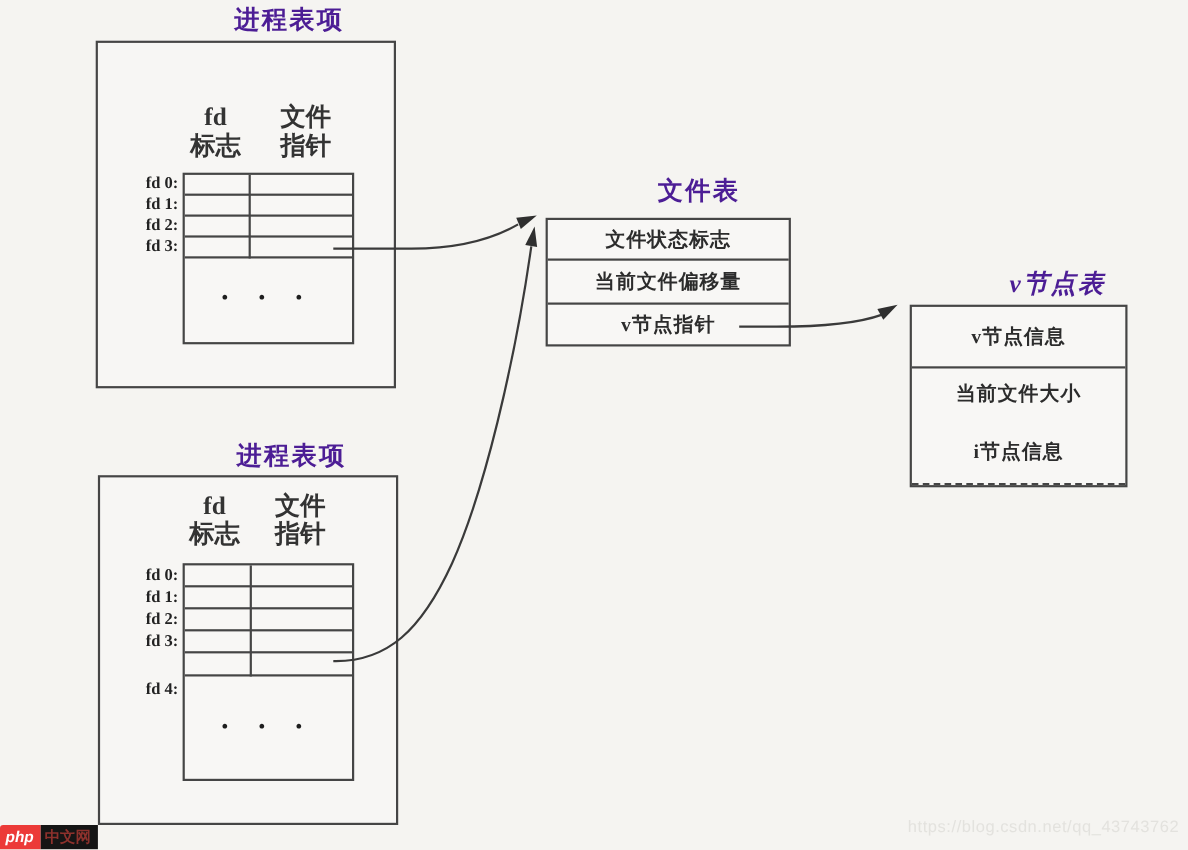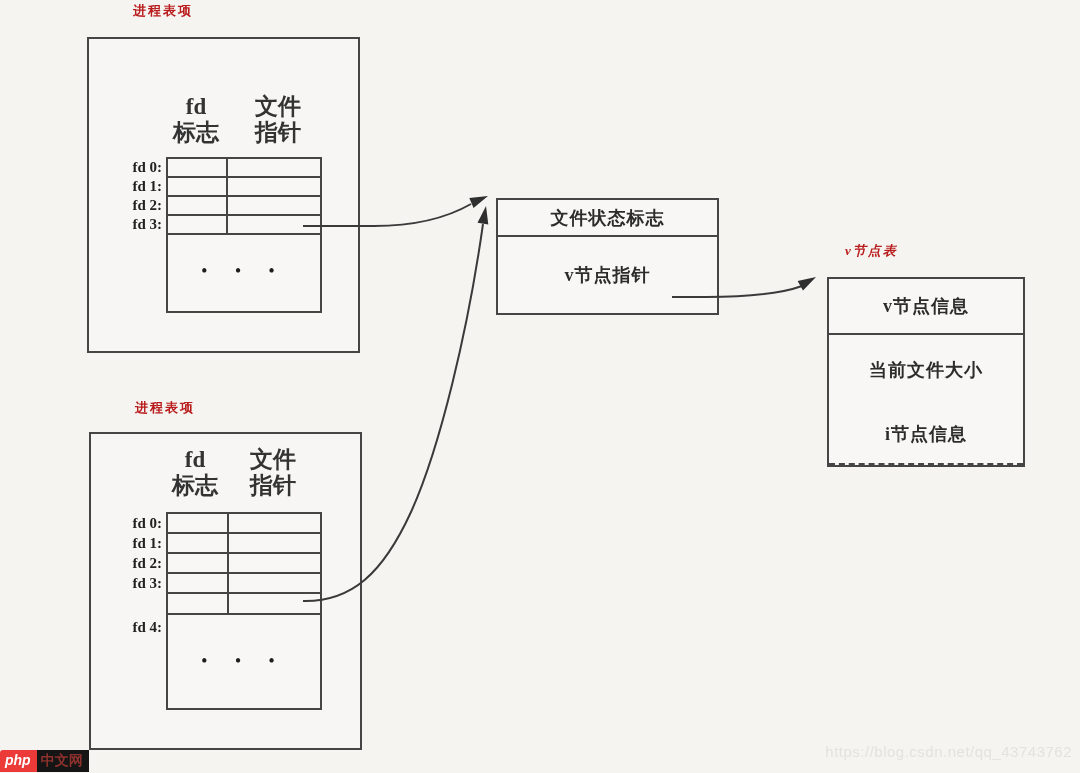--- a/index.html
+++ b/index.html
@@ -5,23 +5,23 @@
   html,body { margin:0; padding:0; }
   body {
     width:1080px; height:773px; overflow:hidden;
     background:#f5f4f1;
     font-family:"Liberation Serif","DejaVu Serif",serif;
     color:#2f2f2f;
   }
   #canvas { position:relative; width:1080px; height:773px; background:#f5f4f1; }
 
   .title {
-    position:absolute; text-align:left;
-    font-size:13px; font-weight:bold; letter-spacing:2px;
-    color:#b91c1c;
+    position:absolute; text-align:right;
+    font-size:23px; font-weight:bold; letter-spacing:2px;
+    color:#4c1d95;
   }
   .outer-box {
     position:absolute; border:2px solid #454545; box-sizing:border-box;
     background:#f7f6f4;
   }
   .col-header {
     position:absolute; text-align:center;
     font-size:23px; font-weight:bold; line-height:26px; color:#333;
     white-space:pre-line;
   }
@@ -116,29 +116,31 @@
   <div class="fd-table" style="left:166px; top:512px; width:156px; height:198px;">
     <div class="hline" style="top:18px;"></div>
     <div class="hline" style="top:38px;"></div>
     <div class="hline" style="top:58px;"></div>
     <div class="hline" style="top:78px;"></div>
     <div class="hline" style="top:99px;"></div>
     <div class="vline" style="left:59px; height:101px;"></div>
     <div class="dots" style="top:138px;">• • •</div>
   </div>
 
+  <div class="title" style="left:513px; top:158px; width:160px;">文件表</div>
 
   <div class="cell-table" style="left:496px; top:198px; width:223px; height:117px;">
     <div class="cell-row sep-solid" style="height:37px;">文件状态标志</div>
+    <div class="cell-row sep-solid" style="height:40px;">当前文件偏移量</div>
     <div class="cell-row" style="flex:1;">v节点指针</div>
   </div>
 
   <div class="title" style="left:845px; top:242px; width:160px;font-style:italic;">v节点表</div>
 
-  <div class="cell-table" style="left:827px; top:277px; width:198px; height:190px;">
+  <div class="cell-table" style="left:827px; top:277px; width:198px; height:166px;">
     <div class="cell-row sep-solid" style="height:56px;">v节点信息</div>
     <div class="cell-row" style="flex:1;">当前文件大小</div>
     <div class="cell-row sep-dashed" style="height:60px;">i节点信息</div>
   </div>
 
   <svg id="arrows" width="1080" height="773" viewBox="0 0 1080 773">
 
     <g>
       <path d="M 303 226 L 374 226 C 418 226 450 216 471 204"></path>
       <polygon points="488,196 473.5,208.1 469.3,197.9"></polygon>

